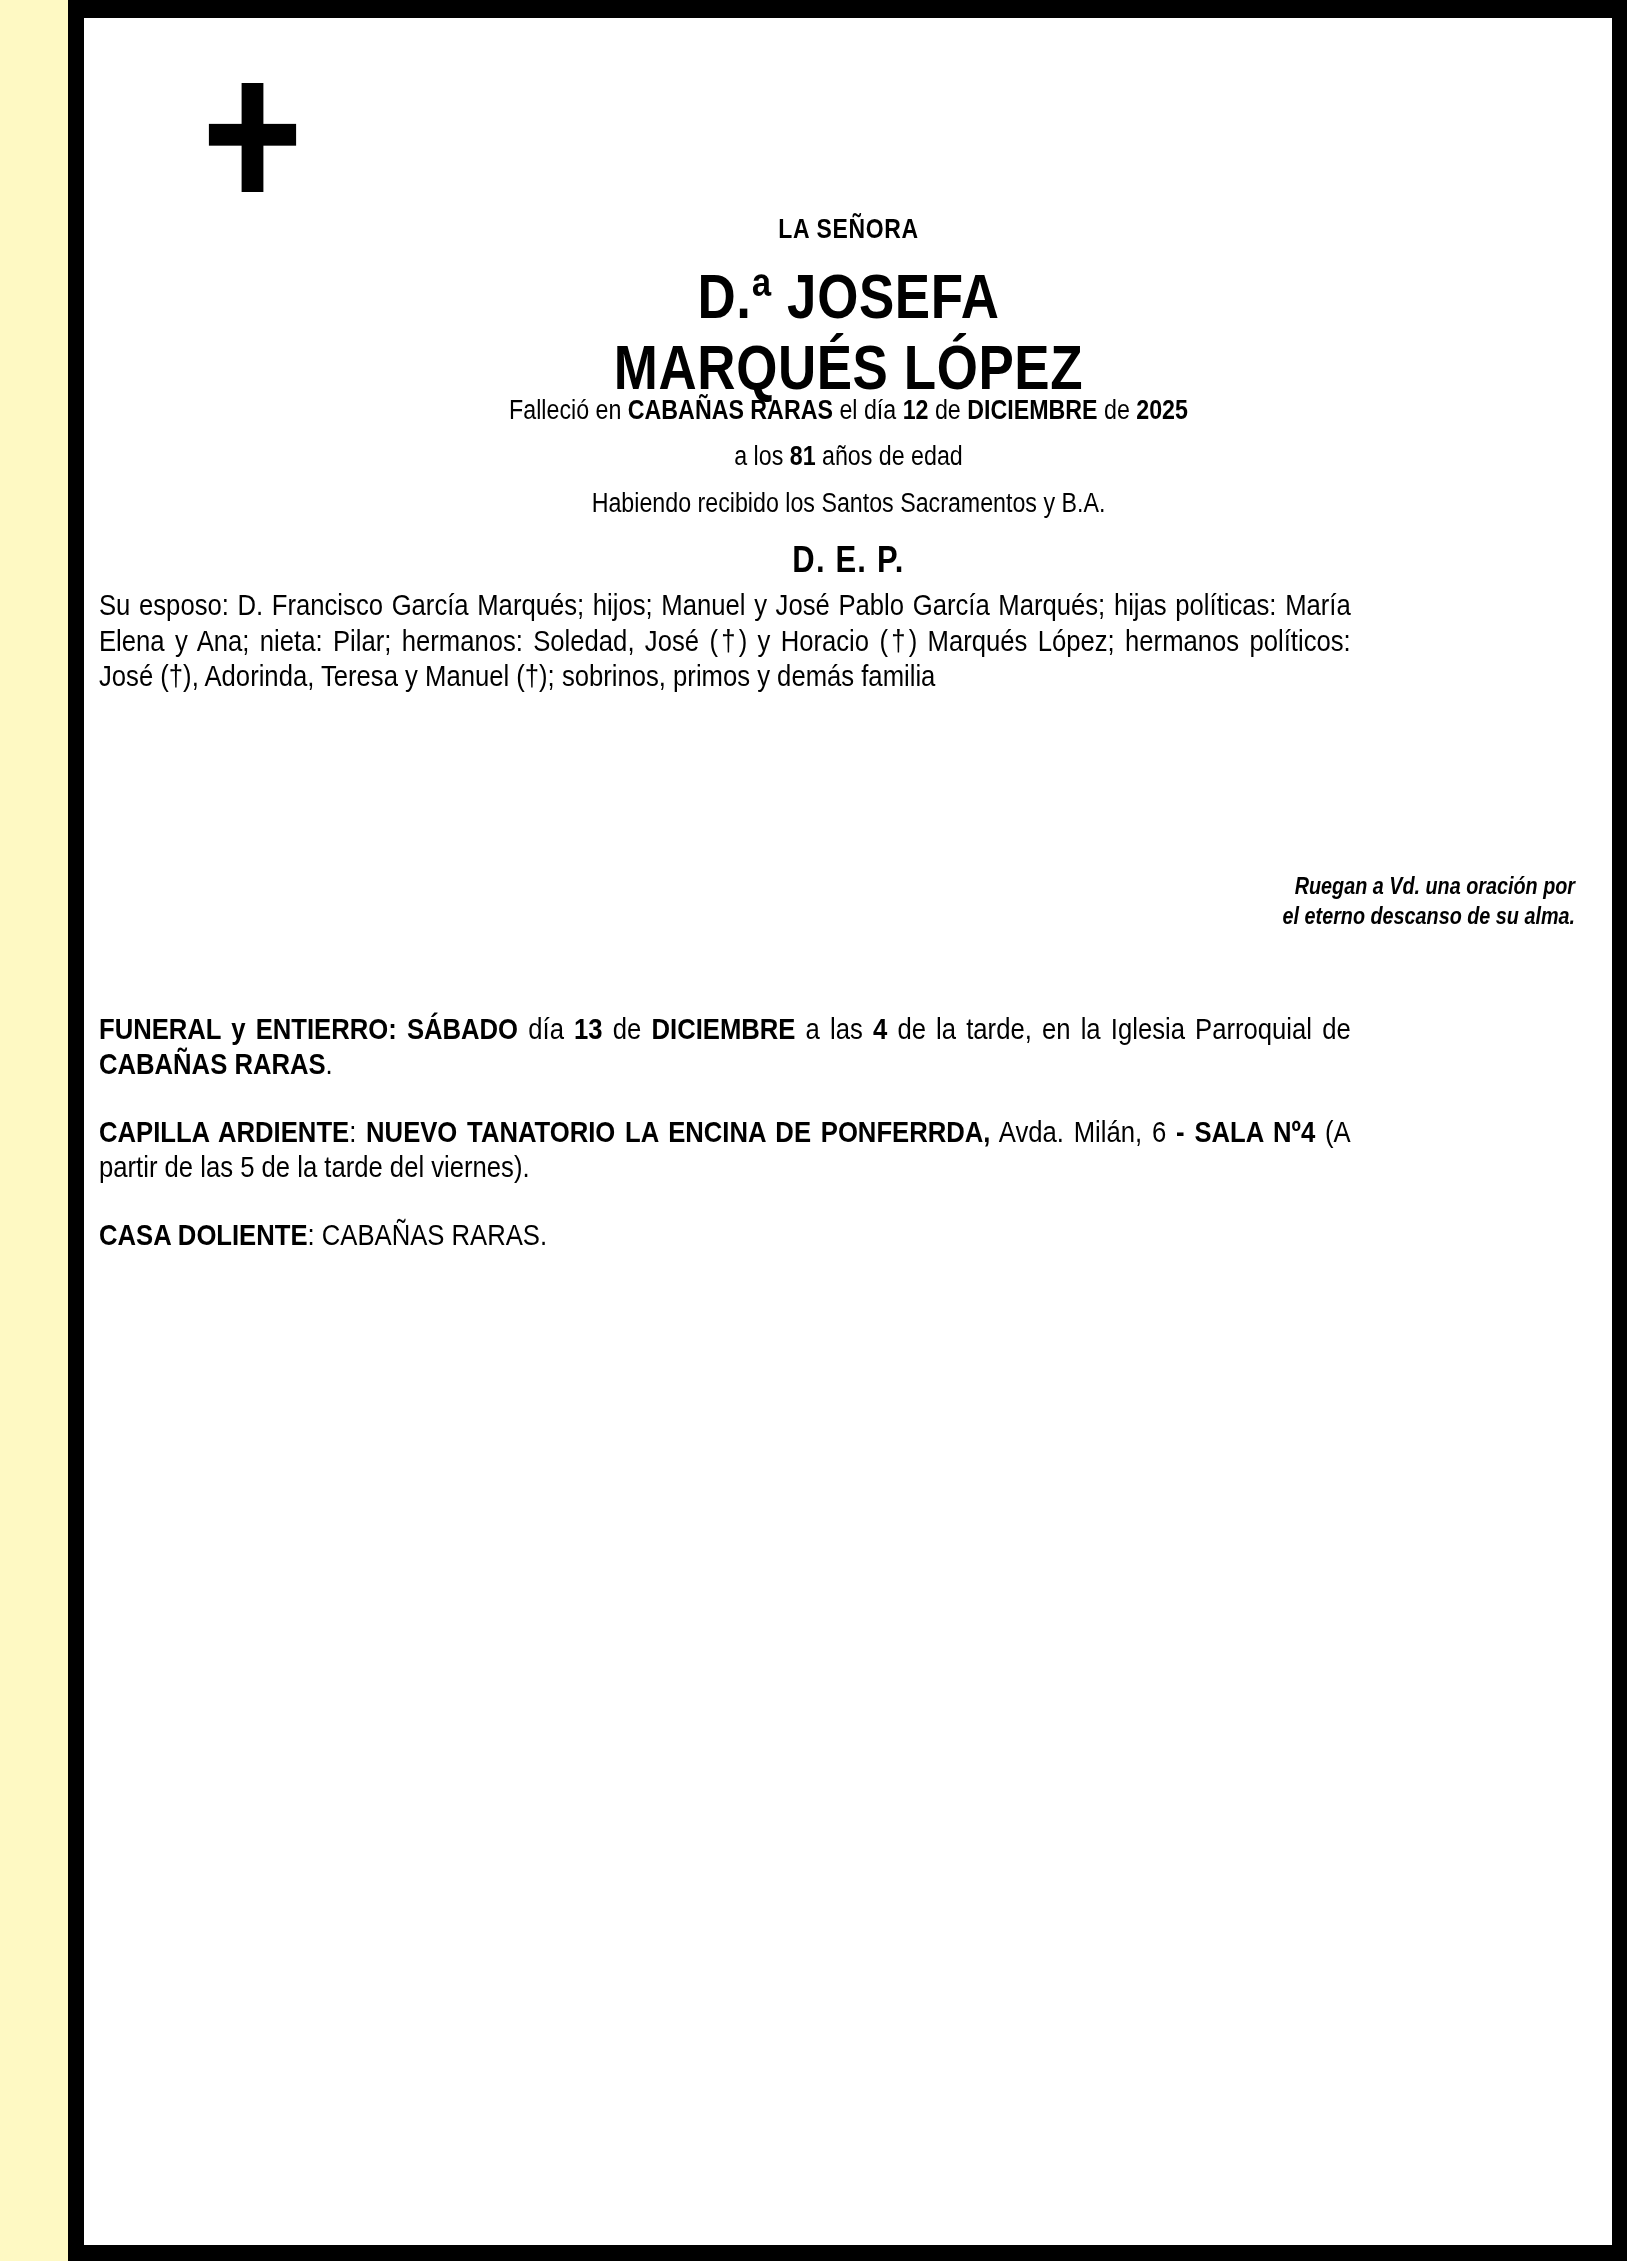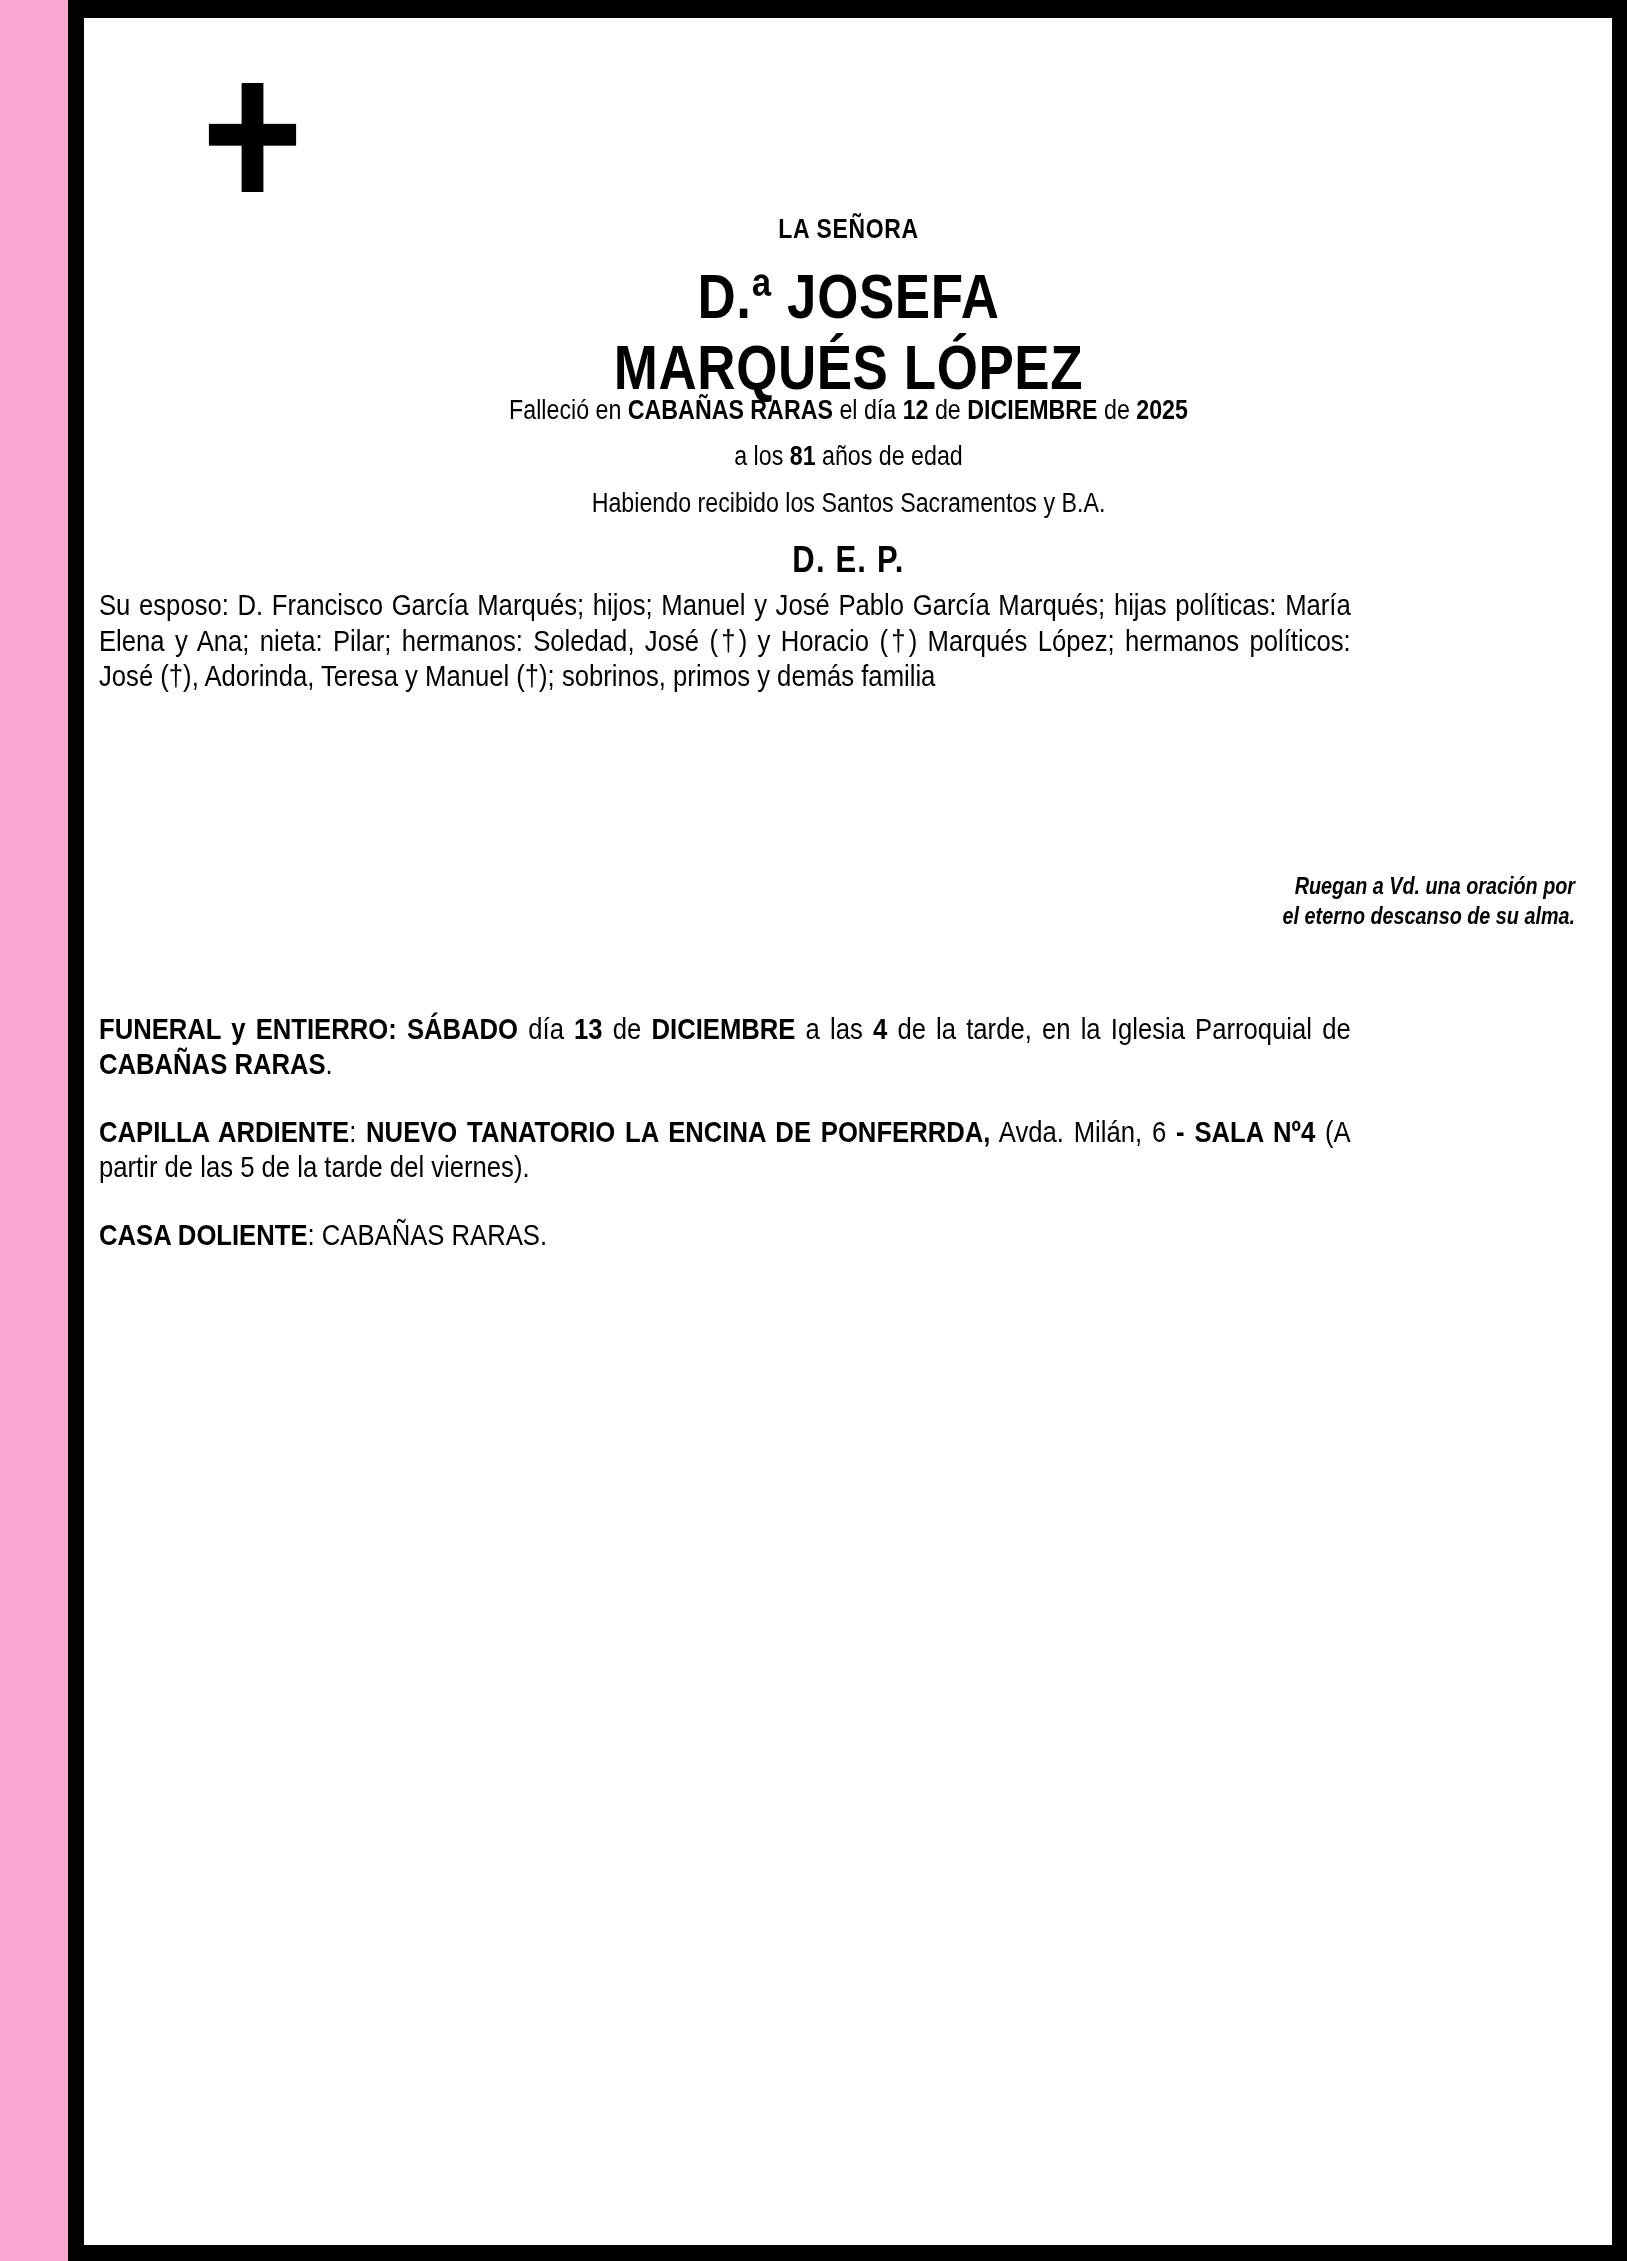--- a/index.html
+++ b/index.html
@@ -15,21 +15,21 @@
     overflow: hidden;
   }
 
   
   #esquela-page {
     position: absolute;
     left: 0;
     top: 0;
     width: 1628px;
     height: 2261px;
-    background: #f9a8d4;
+    background: #fef9c3;
   }
 
   
   #frame-border {
     position: absolute;
     left: 68px;
     top: 0px;
     width: 1559px;
     height: 2261px;
     border: 16.4px solid #000000;

